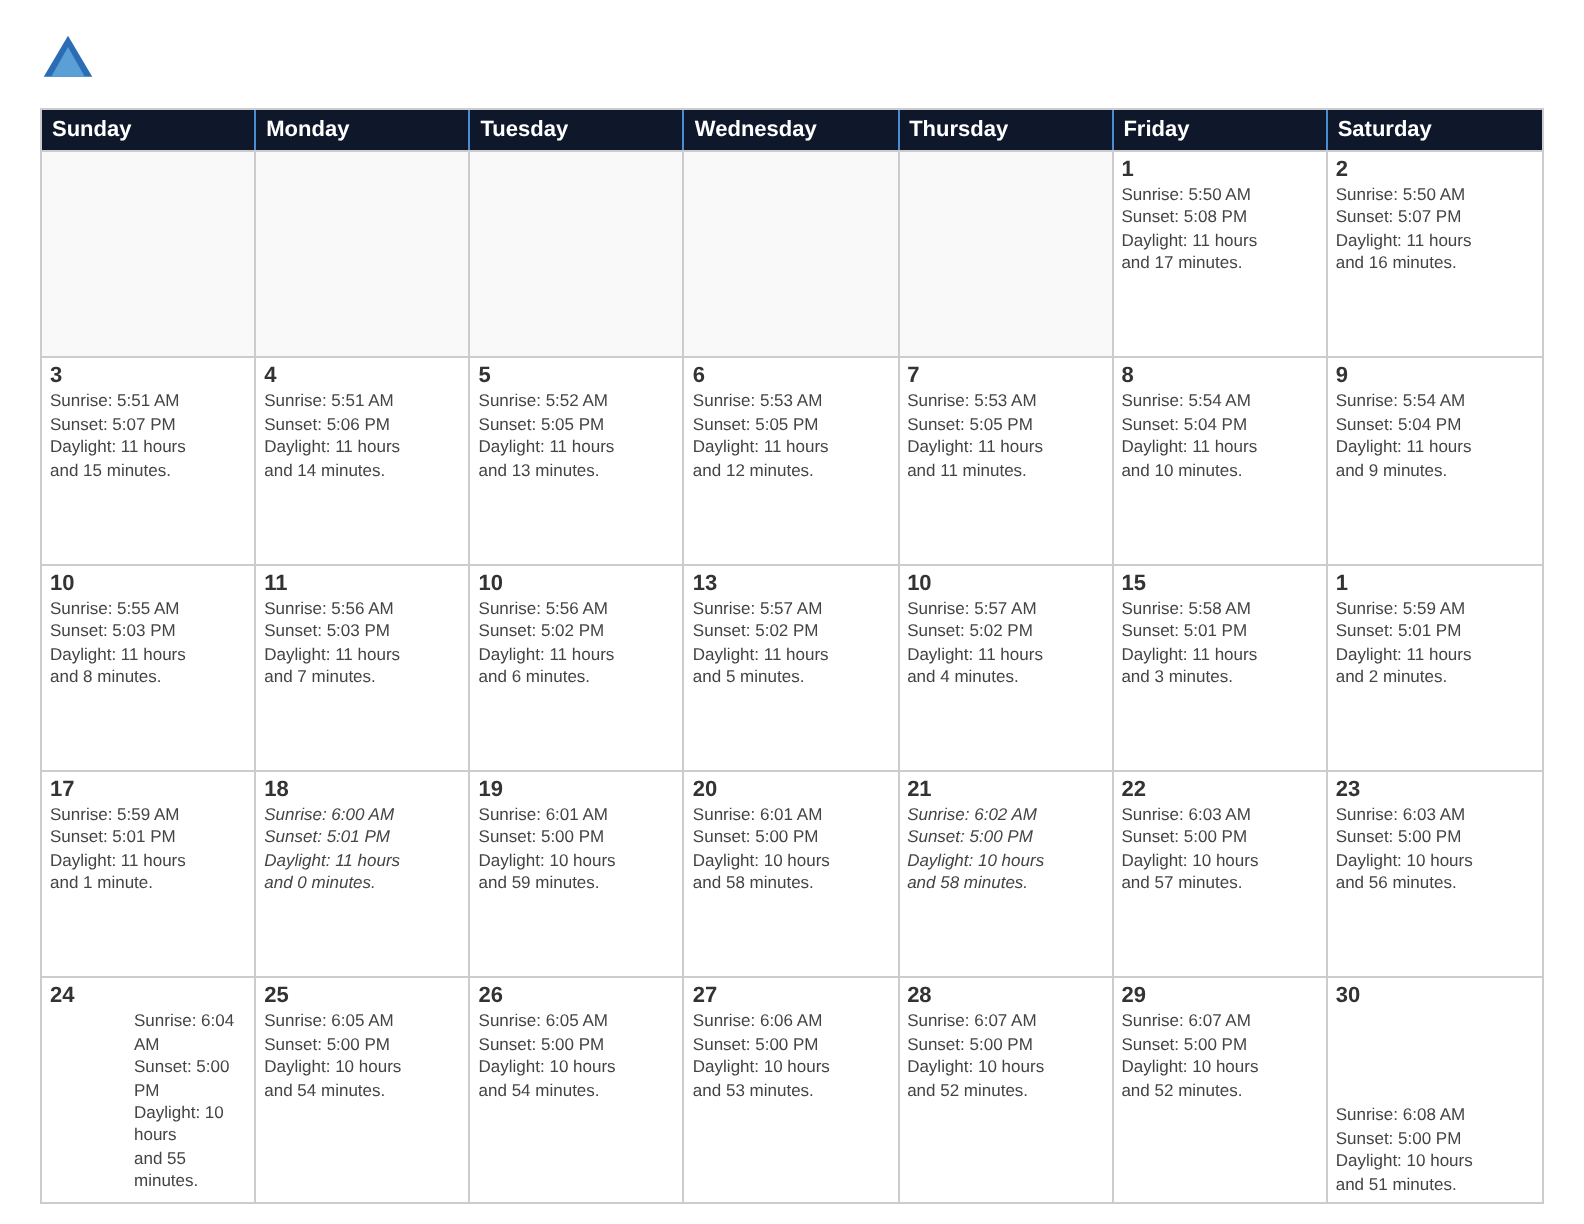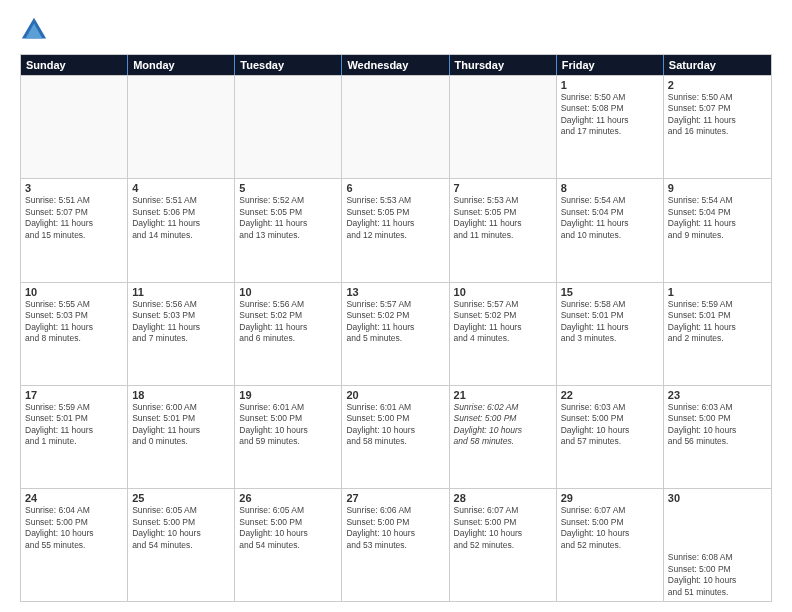--- a/index.html
+++ b/index.html
@@ -265,21 +265,21 @@
         <div class="cal-row">
           <div class="cal-cell">
             <span class="day-num">17</span>
             <div class="day-info" style="white-space: pre-line;">Sunrise: 5:59 AM
 Sunset: 5:01 PM
 Daylight: 11 hours
 and 1 minute.</div>
           </div>
           <div class="cal-cell">
             <span class="day-num">18</span>
-            <div class="day-info" style="white-space: pre-line;">Sunrise: 6:00 AM
+            <div class="day-info" style="white-space: pre-line; font-style: italic;">Sunrise: 6:00 AM
 Sunset: 5:01 PM
 Daylight: 11 hours
 and 0 minutes.</div>
           </div>
           <div class="cal-cell">
             <span class="day-num">19</span>
             <div class="day-info" style="white-space: pre-line;">Sunrise: 6:01 AM
 Sunset: 5:00 PM
 Daylight: 10 hours
 and 59 minutes.</div>
@@ -309,21 +309,21 @@
             <span class="day-num">23</span>
             <div class="day-info" style="white-space: pre-line;">Sunrise: 6:03 AM
 Sunset: 5:00 PM
 Daylight: 10 hours
 and 56 minutes.</div>
           </div>
         </div>
         <div class="cal-row">
           <div class="cal-cell">
             <span class="day-num">24</span>
-            <div class="day-info" style="white-space: pre-line;">Sunrise: 6:04 AM
+            <div class="day-info" style="white-space: pre-line; margin-left: 42px;">Sunrise: 6:04 AM
 Sunset: 5:00 PM
 Daylight: 10 hours
 and 55 minutes.</div>
           </div>
           <div class="cal-cell">
             <span class="day-num">25</span>
             <div class="day-info" style="white-space: pre-line;">Sunrise: 6:05 AM
 Sunset: 5:00 PM
 Daylight: 10 hours
 and 54 minutes.</div>

